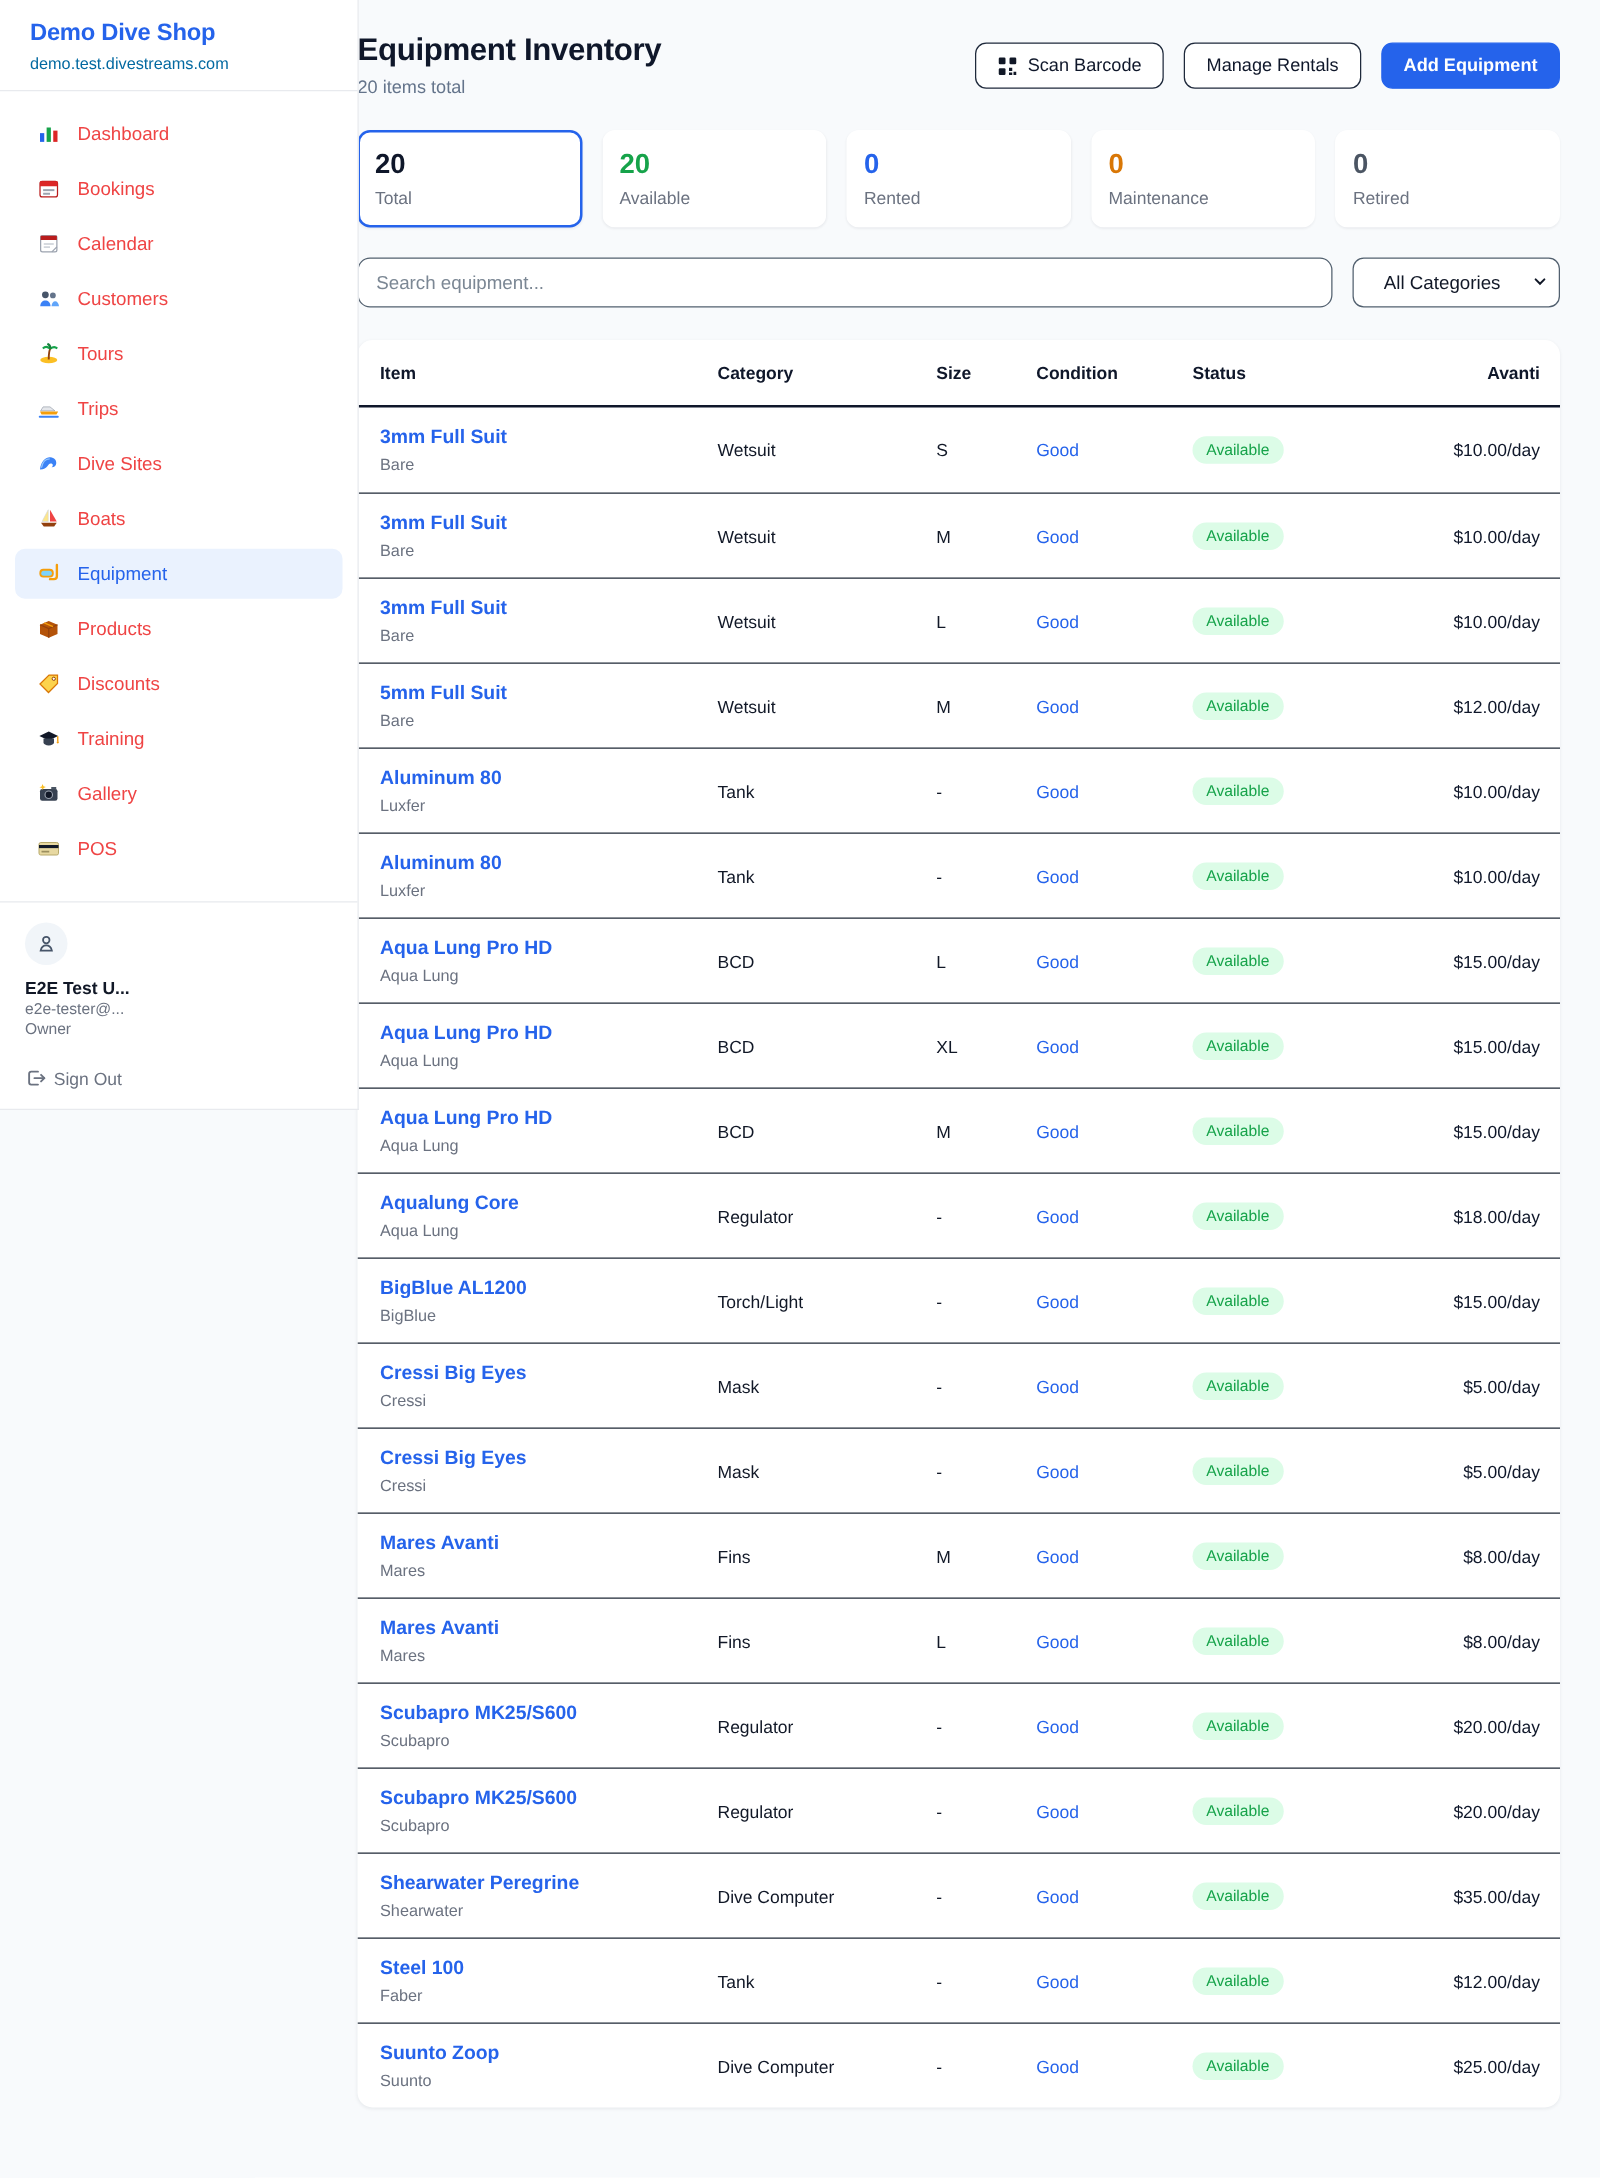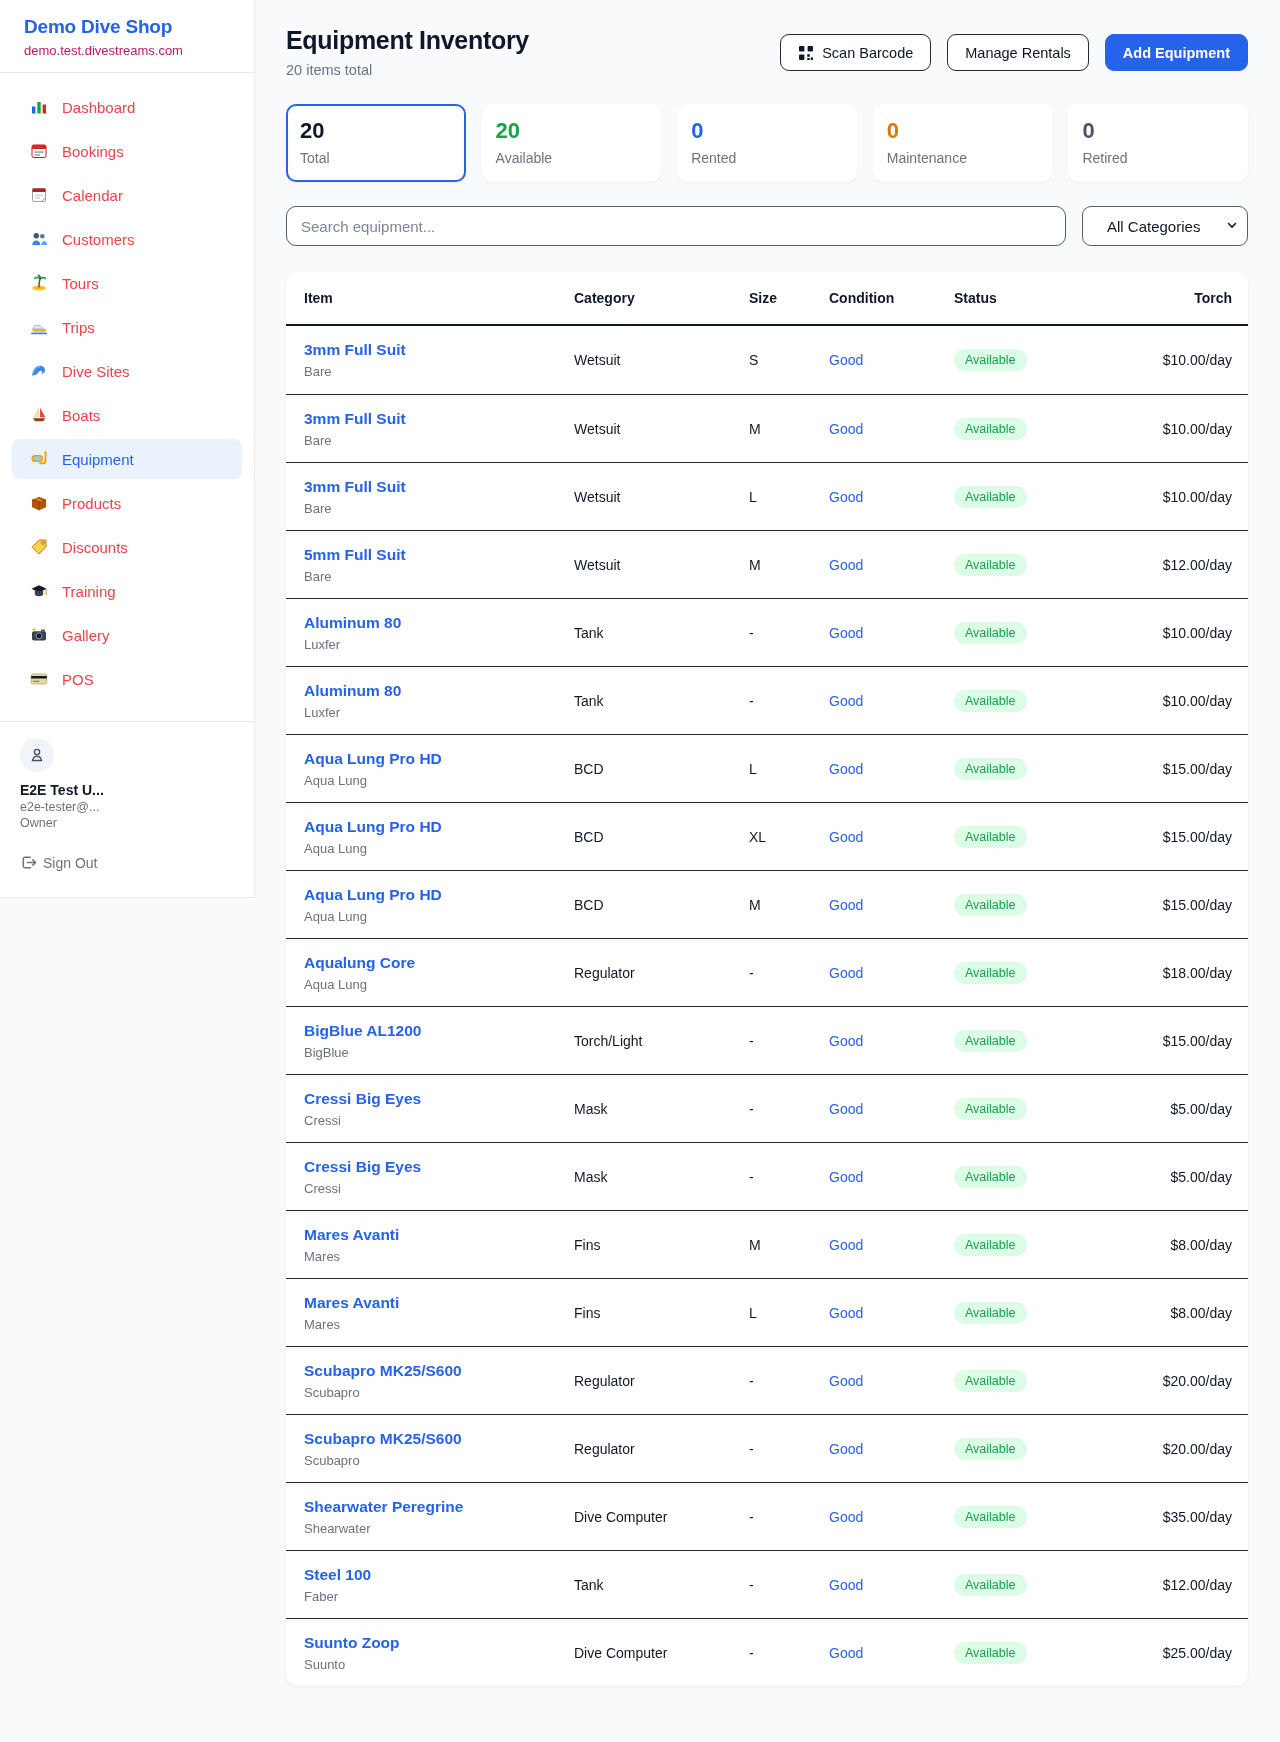--- a/index.html
+++ b/index.html
@@ -6,29 +6,29 @@
   html,body { width:1280px; }
   body {
     min-height:1742px;
     background:#f8fafc;
     font-family:"Liberation Sans","DejaVu Sans",sans-serif;
     color:#111827;
     position:relative;
   }
   
   .sidebar {
-    position:absolute; left:0; top:0; width:255px;
+    position:absolute; left:0; top:0; width:287px;
     background:#ffffff;
     border-right:1px solid #e8eaee;
     border-bottom:1px solid #e8eaee;
-    padding-bottom:12px;
+    padding-bottom:2px;
   }
   .logo-block { padding:16px 20px 14px 24px; border-bottom:1px solid #e8eaee; }
   .logo-title { color:#2563eb; font-size:19px; font-weight:bold; letter-spacing:-0.2px; }
-  .logo-domain { color:#be185d; font-size:13px; margin-top:5px; }
+  .logo-domain { color:#0369a1; font-size:13px; margin-top:5px; }
   .nav { padding:14px 12px 10px 12px; }
   .nav-item {
     display:flex; align-items:center; gap:14px;
     height:40px; margin-bottom:4px;
     padding:0 12px 0 18px;
     border-radius:8px;
     font-size:15px; color:#ef4444;
     cursor:pointer;
   }
   .nav-item.active { background:#eaf2fe; color:#2563eb; font-weight:500; }
@@ -365,21 +365,21 @@
     </div>
   </div>
 
   <div class="table-card">
     <div class="thead" id="thead">
         <div class="col-item">Item</div>
         <div class="col-category">Category</div>
         <div class="col-size">Size</div>
         <div class="col-condition">Condition</div>
         <div class="col-status">Status</div>
-        <div class="col-rental">Torch</div>
+        <div class="col-rental">Avanti</div>
       </div>
     <div id="tbody">
         <div class="trow">
           <div>
             <div class="item-name">3mm Full Suit</div>
             <div class="item-brand">Bare</div>
           </div>
           <div class="cell-plain">Wetsuit</div>
           <div class="cell-plain">S</div>
           <div class="cell-cond">Good</div>

